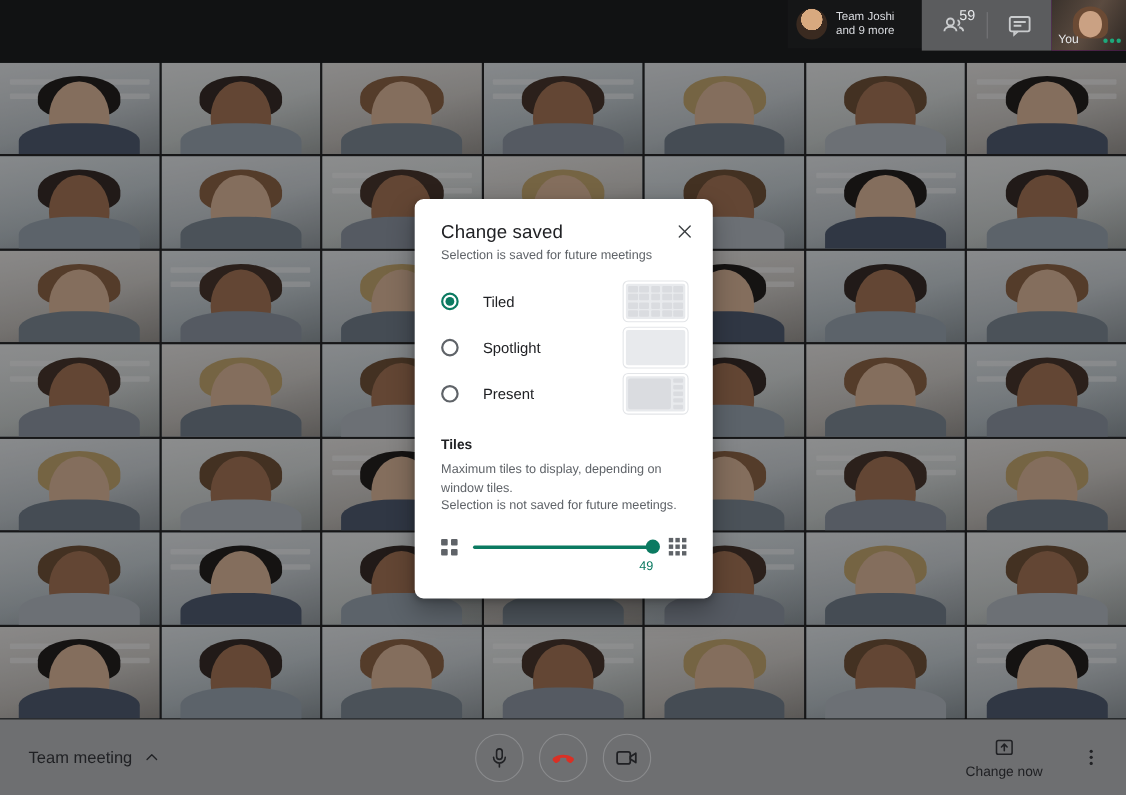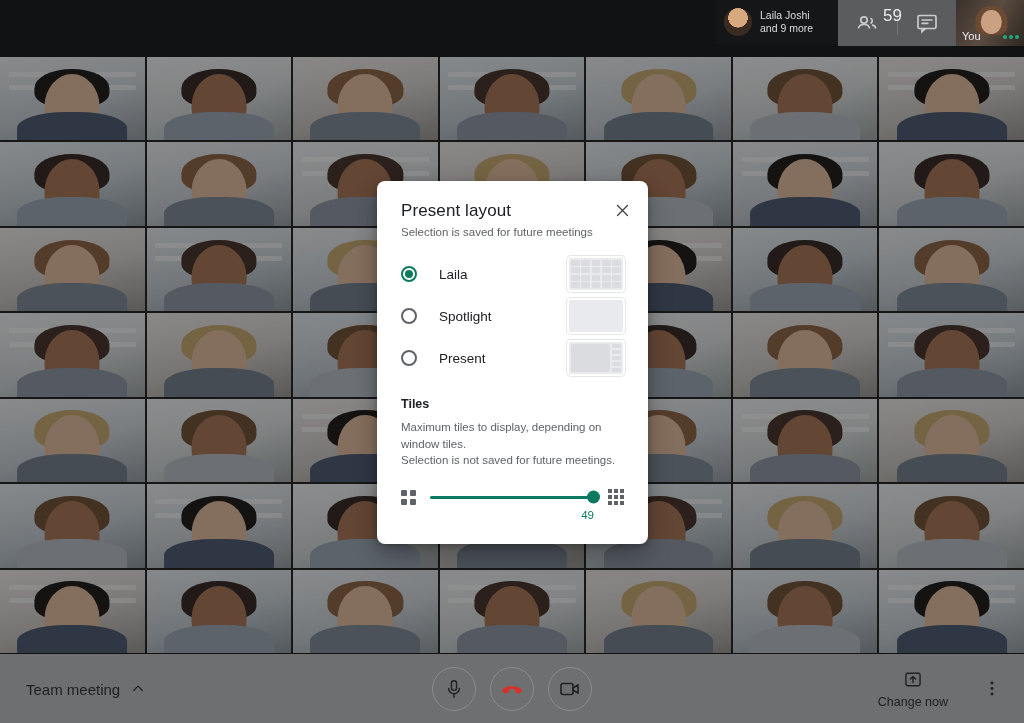--- a/index.html
+++ b/index.html
@@ -98,22 +98,22 @@
   }
   #top-actions .ta {
     flex: 1 1 0; height: 100%;
     display: flex; align-items: center; justify-content: center;
     position: relative;
   }
   #top-actions .divider {
     width: 1px; height: 24px; background: #757679; flex: 0 0 auto;
   }
   .badge-count {
-    position: absolute; left: 45px; top: 6px;
-    font-size: 17px; color: #e8eaed;
+    position: absolute; left: 34px; top: 6px;
+    font-size: 13px; color: #e8eaed;
   }
   #self-view {
     position: absolute; left: 956px; top: 0; width: 68px; height: 46px;
     overflow: hidden; background: #701a75;
   }
   #self-view .bg {
     position: absolute; inset: 0;
     background: linear-gradient(120deg, #3a322c 0%, #5b4b40 50%, #2d2723 100%);
   }
   #self-view .face {
@@ -604,21 +604,21 @@
       <div class="body" style="background: rgb(73, 86, 107);"></div>
     </div>
   </div>
 <div id="grid-scrim"></div>
 
 <div id="top-bar">
 
   <div id="active-speaker-chip">
     <div class="avatar"></div>
     <div class="names">
-      <div>Laila Joshi</div>
+      <div>Team Joshi</div>
       <div>and 9 more</div>
     </div>
   </div>
 
   <div id="top-actions">
     <div class="ta">
       <svg width="24" height="24" viewBox="0 0 24 24">
         <circle cx="9" cy="9" r="3.2" fill="none" stroke="#c9cbcd" stroke-width="1.7"></circle>
         <path d="M3.5 17.5c0-2.6 2.5-4.2 5.5-4.2s5.5 1.6 5.5 4.2" fill="none" stroke="#c9cbcd" stroke-width="1.7"></path>
         <path d="M15.5 7.2a2.8 2.8 0 0 1 0 5.2M17 13.8c2.2.5 3.6 1.9 3.6 3.7" fill="none" stroke="#c9cbcd" stroke-width="1.7"></path>
@@ -643,35 +643,35 @@
     <div class="dots">
         <i></i>
         <i></i>
         <i></i>
       </div>
   </div>
 </div>
 
 <div id="layout-dialog">
 
-  <div id="dialog-title">Present layout</div>
+  <div id="dialog-title">Change saved</div>
   <div id="dialog-subtitle">Selection is saved for future meetings</div>
 
   <div id="dialog-close">
     <svg width="17" height="17" viewBox="0 0 24 24">
       <path d="M5 5l14 14M19 5L5 19" stroke="#3c4043" stroke-width="1.8" stroke-linecap="round"></path>
     </svg>
   </div>
 
   <div id="options">
 
 
     <div class="option-row">
       <span class="radio checked"></span>
-      <span class="option-label">Laila</span>
+      <span class="option-label">Tiled</span>
       <span class="thumb thumb-tiled">
         <span class="pane gridpane full" style="grid-template-columns:repeat(5,1fr);grid-template-rows:repeat(4,1fr);">
           <i class="cell"></i>
             <i class="cell"></i>
             <i class="cell"></i>
             <i class="cell"></i>
             <i class="cell"></i>
           <i class="cell"></i>
             <i class="cell"></i>
             <i class="cell"></i>

